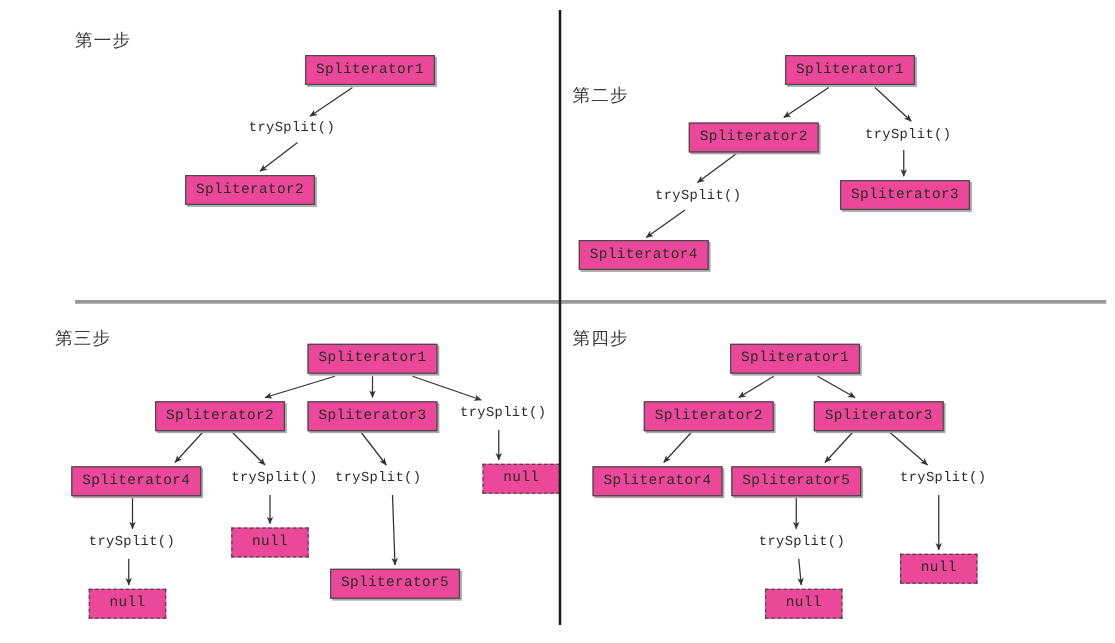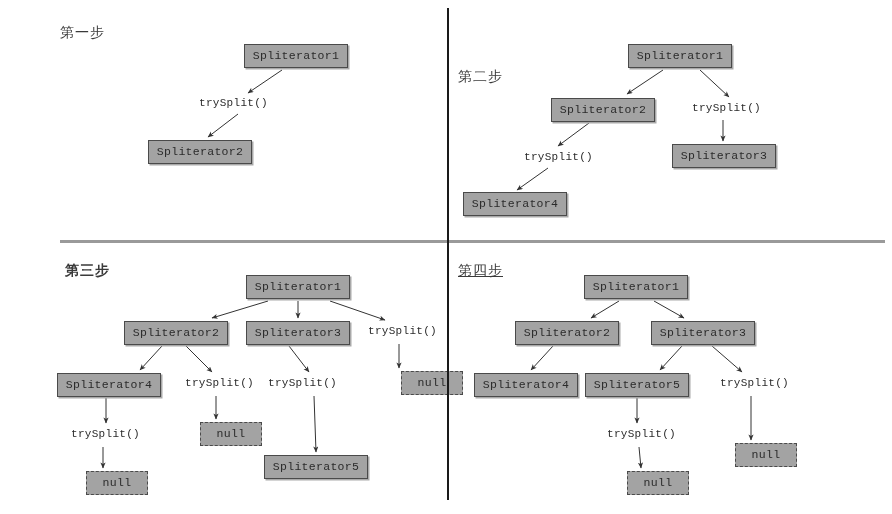--- a/index.html
+++ b/index.html
@@ -17,36 +17,35 @@
     position:absolute;
     font-family:"DejaVu Sans","Liberation Sans",sans-serif;
     font-size:14px;
     color:#3a3a3a;
     white-space:nowrap;
     letter-spacing:1px;
   }
   .node{
     position:absolute;
     box-sizing:border-box;
-    background:#a3a3a3;
+    background:#ec4899;
     display:flex;align-items:center;justify-content:center;
     font-size:11.5px;
     line-height:1;
     color:#2b2b2b;
     white-space:nowrap;
     letter-spacing:0.3px;
   }
   .node.solid{
     border:1px solid #4a4a4a;
     box-shadow:1.5px 1.5px 0 0 #a9a9a9;
   }
   .node.dashed{
     border:1px dashed #4a4a4a;
     color:#2b2b2b;
-    margin-left:15px;
   }
   .label{
     position:absolute;
     font-size:11px;
     line-height:1;
     color:#2b2b2b;
     white-space:nowrap;
     letter-spacing:0.3px;
     background:transparent;
   }
@@ -97,34 +96,34 @@
       <div class="node solid" style="left: 244px; top: 44px; width: 104px; height: 24px;">Spliterator1</div>
       <div class="node solid" style="left: 148px; top: 140px; width: 104px; height: 24px;">Spliterator2</div>
       <div class="label" style="left: 199px; top: 98px;">trySplit()</div>
       <div class="panel-title" style="left: 458px; top: 24px; margin-top: 44px;">第二步</div>
       <div class="node solid" style="left: 628px; top: 44px; width: 104px; height: 24px;">Spliterator1</div>
       <div class="node solid" style="left: 551px; top: 98px; width: 104px; height: 24px;">Spliterator2</div>
       <div class="node solid" style="left: 672px; top: 144px; width: 104px; height: 24px;">Spliterator3</div>
       <div class="node solid" style="left: 463px; top: 192px; width: 104px; height: 24px;">Spliterator4</div>
       <div class="label" style="left: 692px; top: 103px;">trySplit()</div>
       <div class="label" style="left: 524px; top: 152px;">trySplit()</div>
-      <div class="panel-title" style="left: 65px; top: 262px; font-weight: bold;">第三步</div>
+      <div class="panel-title" style="left: 44px; top: 262px;">第三步</div>
       <div class="node solid" style="left: 246px; top: 275px; width: 104px; height: 24px;">Spliterator1</div>
       <div class="node solid" style="left: 124px; top: 321px; width: 104px; height: 24px;">Spliterator2</div>
       <div class="node solid" style="left: 246px; top: 321px; width: 104px; height: 24px;">Spliterator3</div>
       <div class="node solid" style="left: 57px; top: 373px; width: 104px; height: 24px;">Spliterator4</div>
       <div class="node solid" style="left: 264px; top: 455px; width: 104px; height: 24px;">Spliterator5</div>
       <div class="node dashed" style="left: 386px; top: 371px; width: 62px; height: 24px;">null</div>
       <div class="node dashed" style="left: 185px; top: 422px; width: 62px; height: 24px;">null</div>
       <div class="node dashed" style="left: 71px; top: 471px; width: 62px; height: 24px;">null</div>
       <div class="label" style="left: 368px; top: 326px;">trySplit()</div>
       <div class="label" style="left: 185px; top: 378px;">trySplit()</div>
       <div class="label" style="left: 268px; top: 378px;">trySplit()</div>
       <div class="label" style="left: 71px; top: 429px;">trySplit()</div>
-      <div class="panel-title" style="left: 458px; top: 262px; text-decoration: underline;">第四步</div>
+      <div class="panel-title" style="left: 458px; top: 262px;">第四步</div>
       <div class="node solid" style="left: 584px; top: 275px; width: 104px; height: 24px;">Spliterator1</div>
       <div class="node solid" style="left: 515px; top: 321px; width: 104px; height: 24px;">Spliterator2</div>
       <div class="node solid" style="left: 651px; top: 321px; width: 104px; height: 24px;">Spliterator3</div>
       <div class="node solid" style="left: 474px; top: 373px; width: 104px; height: 24px;">Spliterator4</div>
       <div class="node solid" style="left: 585px; top: 373px; width: 104px; height: 24px;">Spliterator5</div>
       <div class="node dashed" style="left: 720px; top: 443px; width: 62px; height: 24px;">null</div>
       <div class="node dashed" style="left: 612px; top: 471px; width: 62px; height: 24px;">null</div>
       <div class="label" style="left: 720px; top: 378px;">trySplit()</div>
       <div class="label" style="left: 607px; top: 429px;">trySplit()</div>
     </div>

